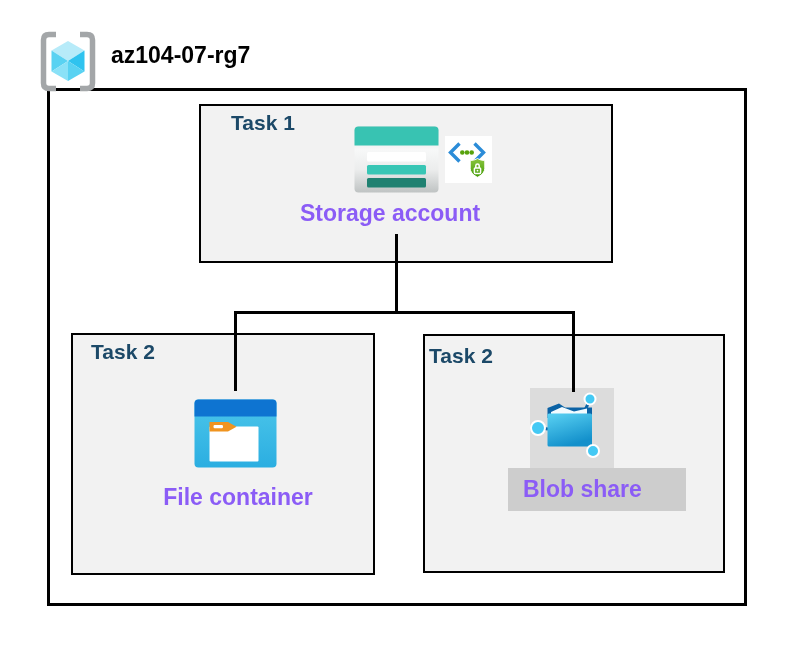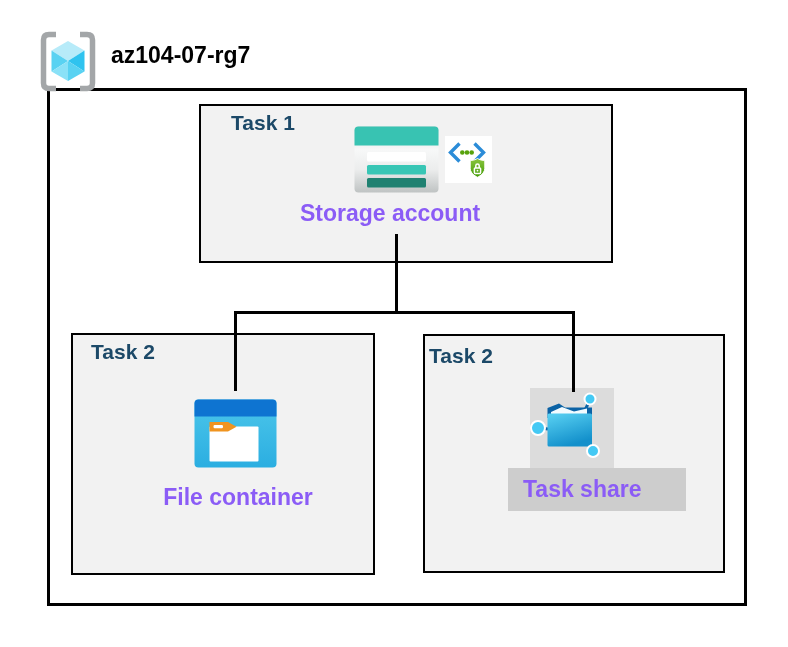--- a/index.html
+++ b/index.html
@@ -147,15 +147,15 @@
     <line x1="55" y1="52" x2="62" y2="62" stroke="#0b62a5" stroke-width="3"></line>
     <polygon points="17.5,26 17.5,20 29,15.5 35,19.5 62,19.5 62,30 17.5,30" fill="#0b62a5"></polygon>
     <polygon points="21,24 32,19 44,23.5 57,20.5 57,26 21,26" fill="#f2fbff"></polygon>
     <rect x="17.5" y="25.5" width="44.5" height="33" rx="1.5" fill="url(#fsFront)"></rect>
     <circle cx="60" cy="11" r="5.5" fill="#44c9f4" stroke="#ffffff" stroke-width="2"></circle>
     <circle cx="8" cy="40" r="7" fill="#44c9f4" stroke="#ffffff" stroke-width="2"></circle>
     <circle cx="63" cy="63" r="6" fill="#44c9f4" stroke="#ffffff" stroke-width="2"></circle>
   </svg>
 
   <div class="abs fs-band"></div>
-  <div class="abs item-label fs-label">Task share</div>
+  <div class="abs item-label fs-label">Blob share</div>
 
 </div>
 
 </body></html>

